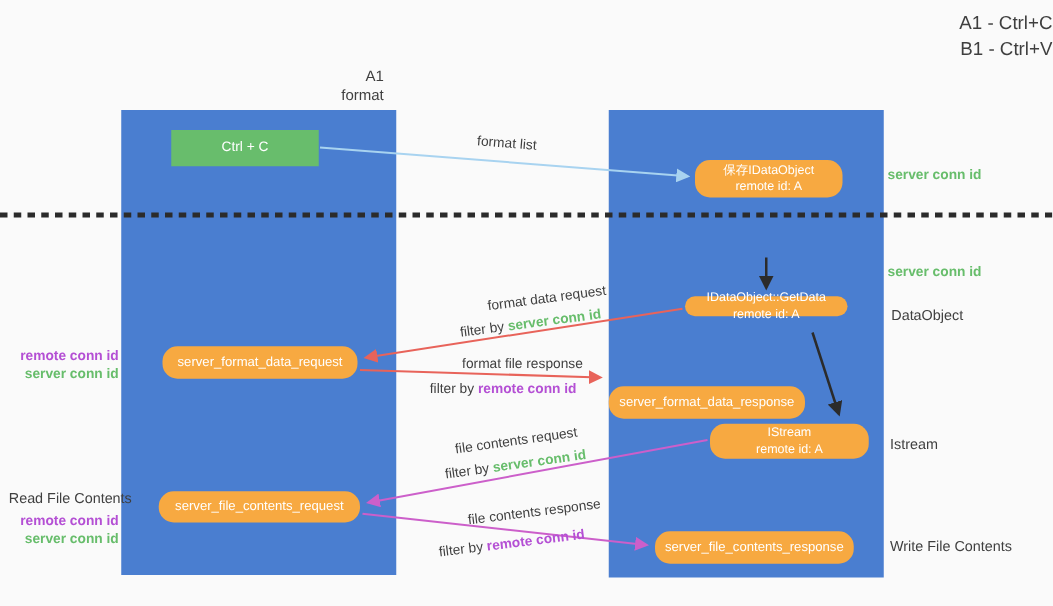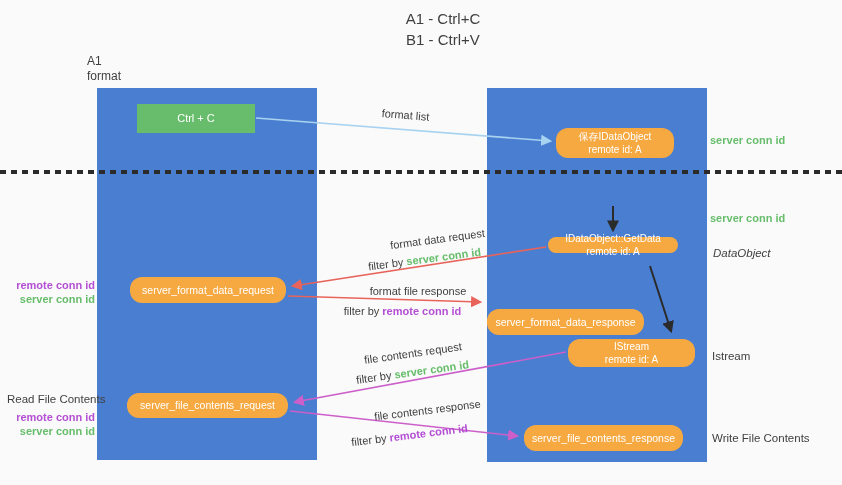--- a/index.html
+++ b/index.html
@@ -9,26 +9,26 @@
   }
   .canvas{
     position:relative;
     width:842px;height:485px;
     background:var(--background,#fafafa);
     overflow:hidden;
     color:var(--text,#3f3f3f);
   }
   .title{
     position:absolute;left:0;right:0;top:8px;
-    text-align:center;
+    text-align:right;
     font-size:15px;line-height:21px;color:var(--text,#3f3f3f);padding-left:44px;
   }
   .lane-header{
     position:absolute;top:54px;width:220px;
-    text-align:left;font-size:12px;line-height:15px;color:var(--text,#3f3f3f);
+    text-align:right;font-size:12px;line-height:15px;color:var(--text,#3f3f3f);
   }
   .lh-left{left:87px;}
   .lh-right{left:487px;}
   .lane{
     position:absolute;width:220px;
     background:var(--lane-blue,#4a7ed0);
     z-index:1;
   }
   .lane-left{left:97px;top:88px;height:372px;}
   .lane-right{left:487px;top:88px;height:374px;}
@@ -63,21 +63,21 @@
     position:absolute;z-index:3;
     font-size:11px;line-height:14px;color:var(--text,#3f3f3f);
     white-space:nowrap;
   }
   .ctr{text-align:center;}
   .g{color:var(--green-text,#67bd6b);font-weight:bold;}
   .p{color:var(--purple-text,#b44fd4);font-weight:bold;}
   .a-format-list{left:358px;top:108px;width:95px;transform:rotate(4.5deg);}
   .a-sc-top{left:710px;top:133px;}
   .a-sc-mid{left:710px;top:211px;}
-  .a-dataobject{left:713px;top:246px;font-size:11.5px;font-style:italic;}
+  .a-dataobject{left:713px;top:246px;font-size:11.5px;}
   .a-istream{left:712px;top:349px;font-size:11.5px;}
   .a-write{left:712px;top:431px;font-size:11.5px;}
   .a-read{left:7px;top:392px;font-size:11.5px;}
   .a-ids-top{left:0;top:278px;width:95px;text-align:right;font-size:11px;line-height:14px;}
   .a-ids-bottom{left:0;top:410px;width:95px;text-align:right;font-size:11px;line-height:14px;}
   .a-fdr{left:365px;top:232px;width:145px;transform:rotate(-7.5deg);}
   .a-filter1{left:352px;top:252px;width:145px;transform:rotate(-7.5deg);}
   .a-fdresp{left:363px;top:284px;width:110px;}
   .a-filter2{left:340px;top:304px;width:125px;}
   .a-fcr{left:358px;top:346px;width:110px;transform:rotate(-8deg);}

